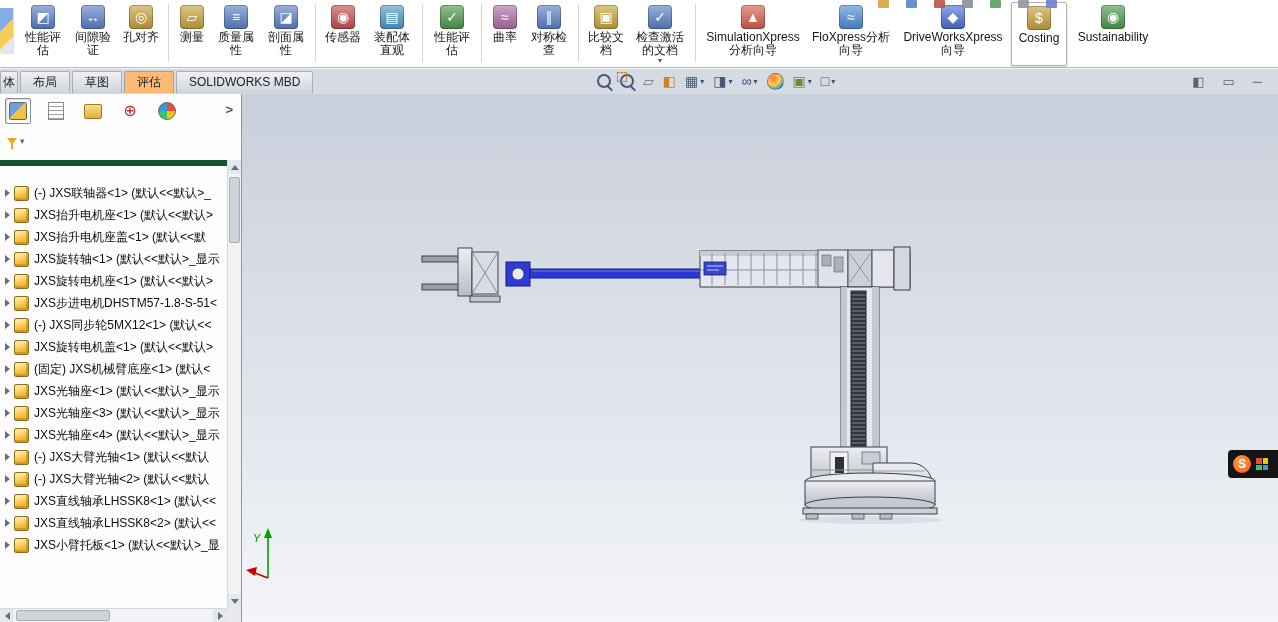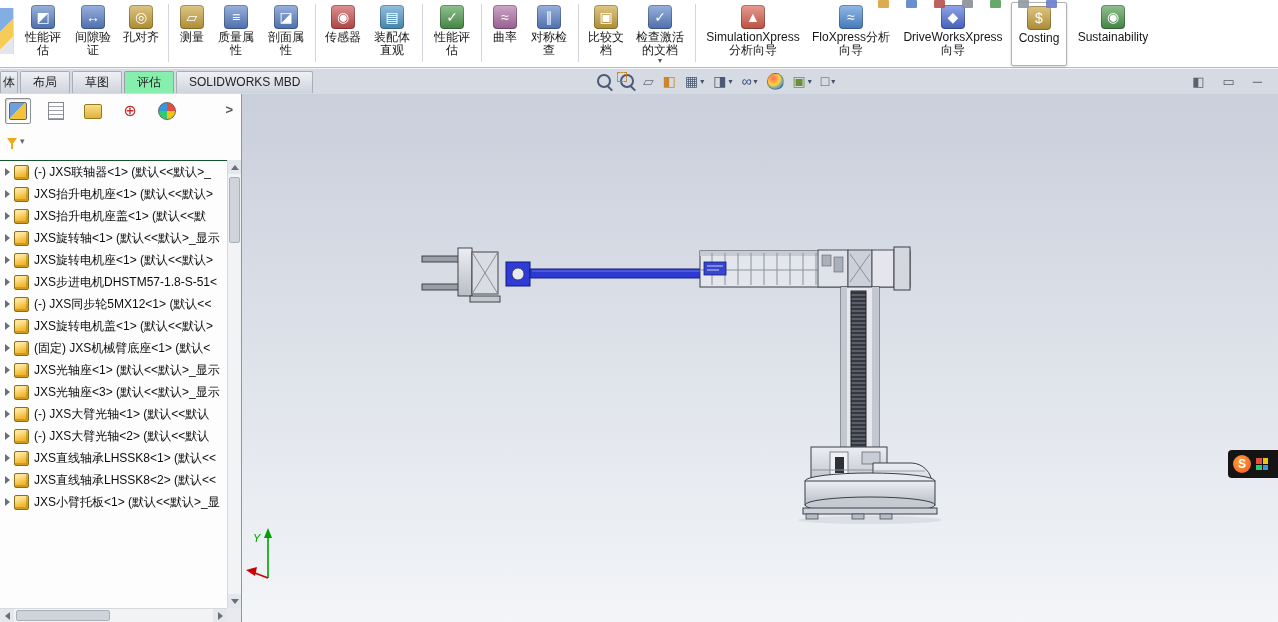--- a/index.html
+++ b/index.html
@@ -28,21 +28,21 @@
   #menubar-icons{position:absolute;left:878px;top:0;height:9px;display:flex;gap:17px;align-items:flex-start;}
   .mb-ic{width:11px;height:8px;border-radius:1px;opacity:.9;}
 
   
   #tabstrip{position:absolute;left:0;top:68px;width:1278px;height:26px;background:#d5dae3;
     box-shadow:inset 0 1px 0 #f2f4f8;box-sizing:border-box;}
   #tabs{position:absolute;left:0;top:3px;display:flex;height:23px;}
   .tab{height:21px;padding:0 12px;font-size:12px;line-height:21px;color:#222;
     background:linear-gradient(#eef0f4,#cfd4dc);border:1px solid #a8aeb8;border-bottom:none;
     border-radius:2px 2px 0 0;margin-right:2px;cursor:pointer;white-space:nowrap;}
-  .tab.active{background:#86efac;border-color:#9aa0a8;}
+  .tab.active{background:#fdba74;border-color:#9aa0a8;}
   .tab.cut{width:12px;padding:0 2px;overflow:hidden;margin-left:0;}
   #hud{position:absolute;left:597px;top:2px;height:22px;display:flex;align-items:center;gap:9px;}
   .hud-w{display:flex;align-items:center;gap:2px;cursor:pointer;}
   .hud-g{font-size:14px;line-height:16px;}
   .hud-dd{font-size:8px;color:#46506a;}
   .mag{position:relative;width:10px;height:10px;border:2px solid #4a5a74;border-radius:50%;display:inline-block;}
   .mag::after{content:"";position:absolute;left:9px;top:9px;width:7px;height:2px;background:#4a5a74;
     transform:rotate(45deg);transform-origin:0 0;}
   .mag.area::before{content:"";position:absolute;left:-5px;top:-4px;width:8px;height:8px;border:1px dashed #c9872a;}
   .ball{width:15px;height:15px;border-radius:50%;
@@ -72,21 +72,21 @@
   .mt-dm{width:16px;height:16px;border-radius:50%;border:1px solid #666;
     background:radial-gradient(#e74c3c,#f1c40f);
     background:conic-gradient(#e74c3c 0 25%,#f1c40f 25% 50%,#2ecc71 50% 75%,#3498db 75% 100%);}
   #flyout{position:absolute;right:8px;top:8px;font-size:13px;color:#555;cursor:pointer;font-weight:bold;}
   #filter-row{position:absolute;top:36px;left:0;right:14px;height:22px;display:flex;align-items:center;
     padding-left:7px;gap:3px;}
   .funnel{width:0;height:0;border-left:5px solid transparent;border-right:5px solid transparent;
     border-top:7px solid #f0a818;position:relative;}
   .funnel::after{content:"";position:absolute;left:-1px;top:-1px;width:2px;height:5px;background:#f0a818;}
   .filter-dd{font-size:9px;color:#667;}
-  #tree{position:absolute;left:0;top:66px;right:14px;bottom:14px;overflow:hidden;border-top:1px solid #14532d;padding-top:0;}
+  #tree{position:absolute;left:0;top:66px;right:14px;bottom:14px;overflow:hidden;border-top:6px solid #14532d;padding-top:16px;}
   .trow{display:flex;align-items:center;height:22px;padding-left:5px;white-space:nowrap;cursor:pointer;}
   .expander{width:0;height:0;border-top:4px solid transparent;border-bottom:4px solid transparent;
     border-left:5px solid #6b7078;margin-right:4px;flex:none;}
   .part-icon{width:13px;height:13px;margin-right:5px;flex:none;border-radius:2px;
     background:linear-gradient(160deg,#ffe59a 20%,#f3b72e 70%);border:1px solid #8d6e1c;
     box-shadow:inset -2px -2px 0 rgba(140,100,10,.35);}
   .row-label{font-size:12px;color:#0c0c0e;}
   
   #vscroll{position:absolute;right:0;top:66px;width:14px;bottom:14px;background:#f2f3f5;border-left:1px solid #d5d8dd;box-sizing:border-box;}
   .sb-btn{position:absolute;left:0;width:13px;height:14px;background:#e4e7ec;display:flex;align-items:center;justify-content:center;cursor:pointer;}
@@ -416,20 +416,25 @@
         <span class="row-label">JXS光轴座&lt;1&gt; (默认&lt;&lt;默认&gt;_显示</span>
       </div>
       <div class="trow">
         <span class="expander"></span>
         <span class="part-icon"></span>
         <span class="row-label">JXS光轴座&lt;3&gt; (默认&lt;&lt;默认&gt;_显示</span>
       </div>
       <div class="trow">
         <span class="expander"></span>
         <span class="part-icon"></span>
+        <span class="row-label">JXS光轴座&lt;4&gt; (默认&lt;&lt;默认&gt;_显示</span>
+      </div>
+      <div class="trow">
+        <span class="expander"></span>
+        <span class="part-icon"></span>
         <span class="row-label">(-) JXS大臂光轴&lt;1&gt; (默认&lt;&lt;默认</span>
       </div>
       <div class="trow">
         <span class="expander"></span>
         <span class="part-icon"></span>
         <span class="row-label">(-) JXS大臂光轴&lt;2&gt; (默认&lt;&lt;默认</span>
       </div>
       <div class="trow">
         <span class="expander"></span>
         <span class="part-icon"></span>

